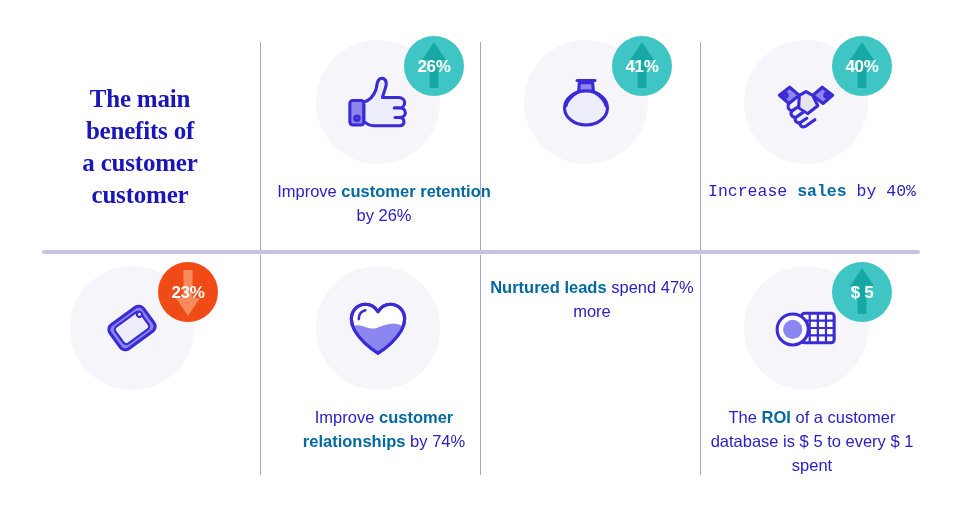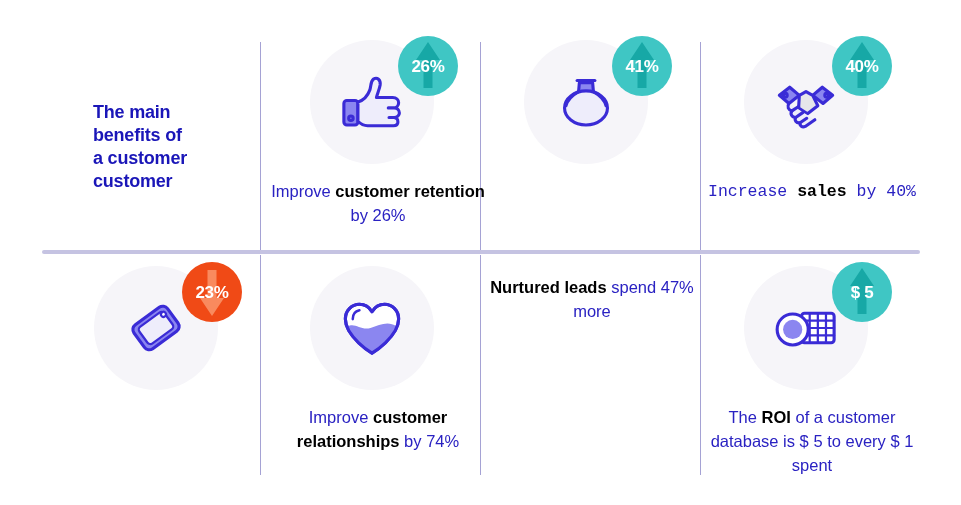--- a/index.html
+++ b/index.html
@@ -50,38 +50,40 @@
     left: 30px;
     top: 52px;
     width: 220px;
     height: 190px;
     display: flex;
     align-items: center;
     justify-content: center;
   }
   .title-text {
     color: #1a16b8;
-    font-size: 18px;
+    font-size: 25px;
     font-weight: bold;
     line-height: 1.28;
+    text-align: center;
     letter-spacing: -0.2px;
+    font-family: Liberation Serif, serif;
   }
 
   
   .cell {
     position: absolute;
     width: 220px;
     display: flex;
     flex-direction: column;
     align-items: center;
   }
   .cell.r1 { top: 36px; }
   .cell.r2 { top: 262px; }
-  .c1 { left: 52px; }
-  .c2 { left: 268px; }
+  .c1 { left: 28px; }
+  .c2 { left: 274px; }
   .c3 { left: 482px; gap: 47px; }
   .c4 { left: 702px; }
 
   .icon-area {
     position: relative;
     width: 160px;
     height: 132px;
   }
   .icon-circle {
     position: absolute;
@@ -132,21 +134,21 @@
 
   
   .caption {
     margin-top: 12px;
     width: 215px;
     text-align: center;
     color: #2a22c2;
     font-size: 16.5px;
     line-height: 1.45;
   }
-  .caption b { font-weight: bold; color: #000000; }
+  .caption b { font-weight: bold; color: #0369a1; }
 </style>
 </head>
 <body>
 
 <div id="infographic">
 
   <div class="divider-h"></div>
   <div class="divider-v row-top dv-1"></div>
   <div class="divider-v row-top dv-2"></div>
   <div class="divider-v row-top dv-3"></div>

